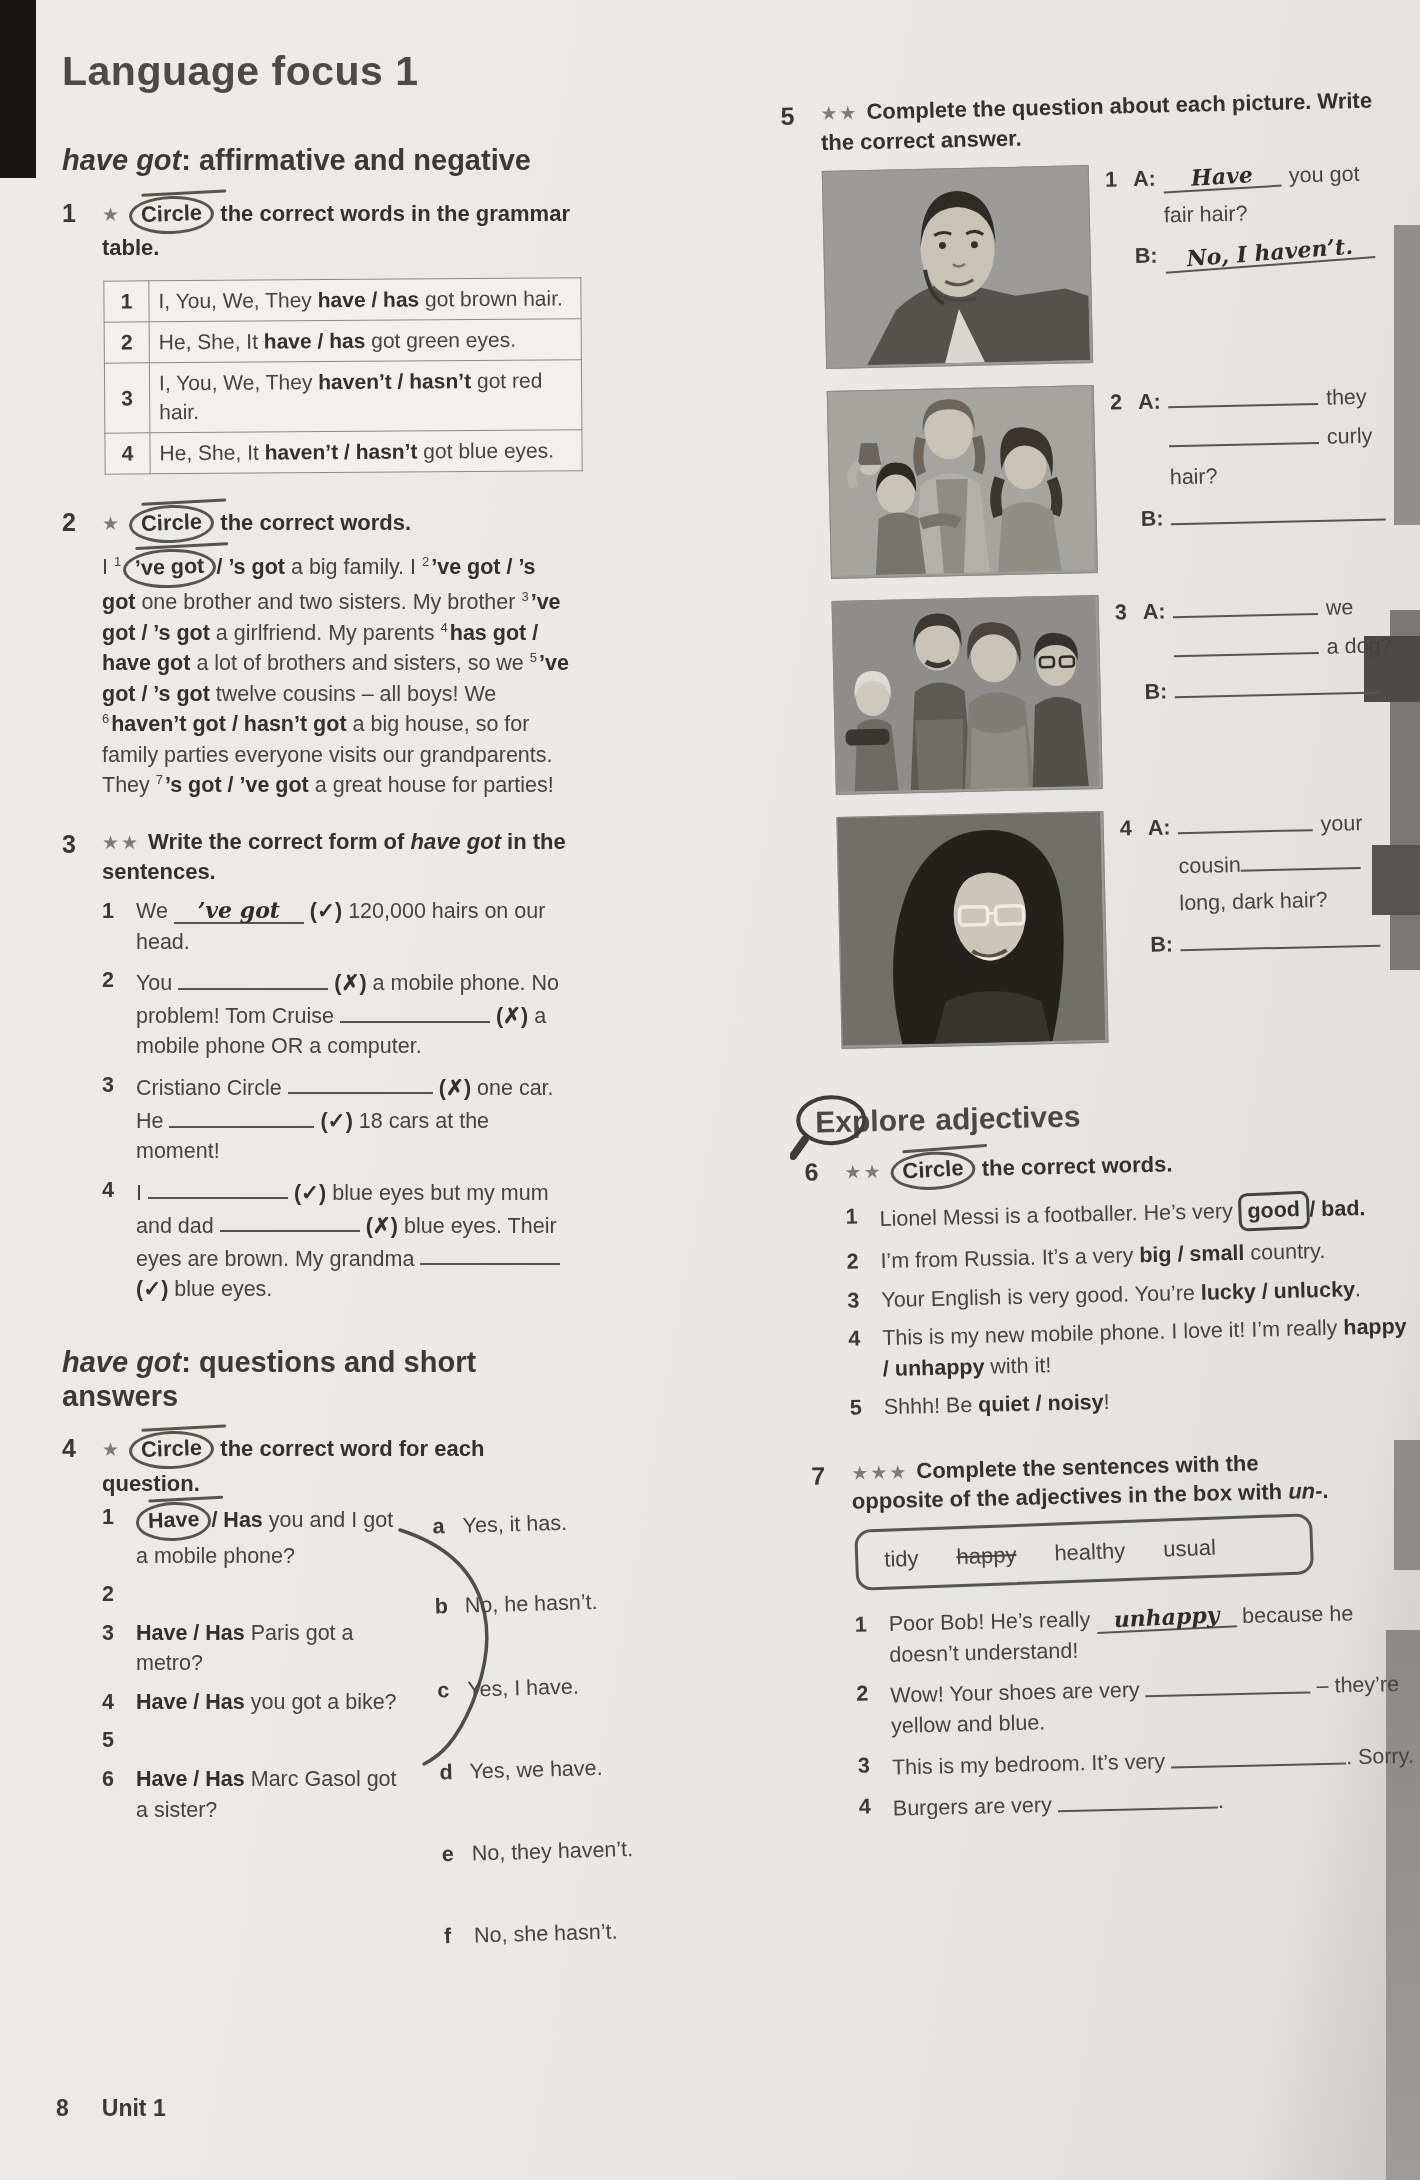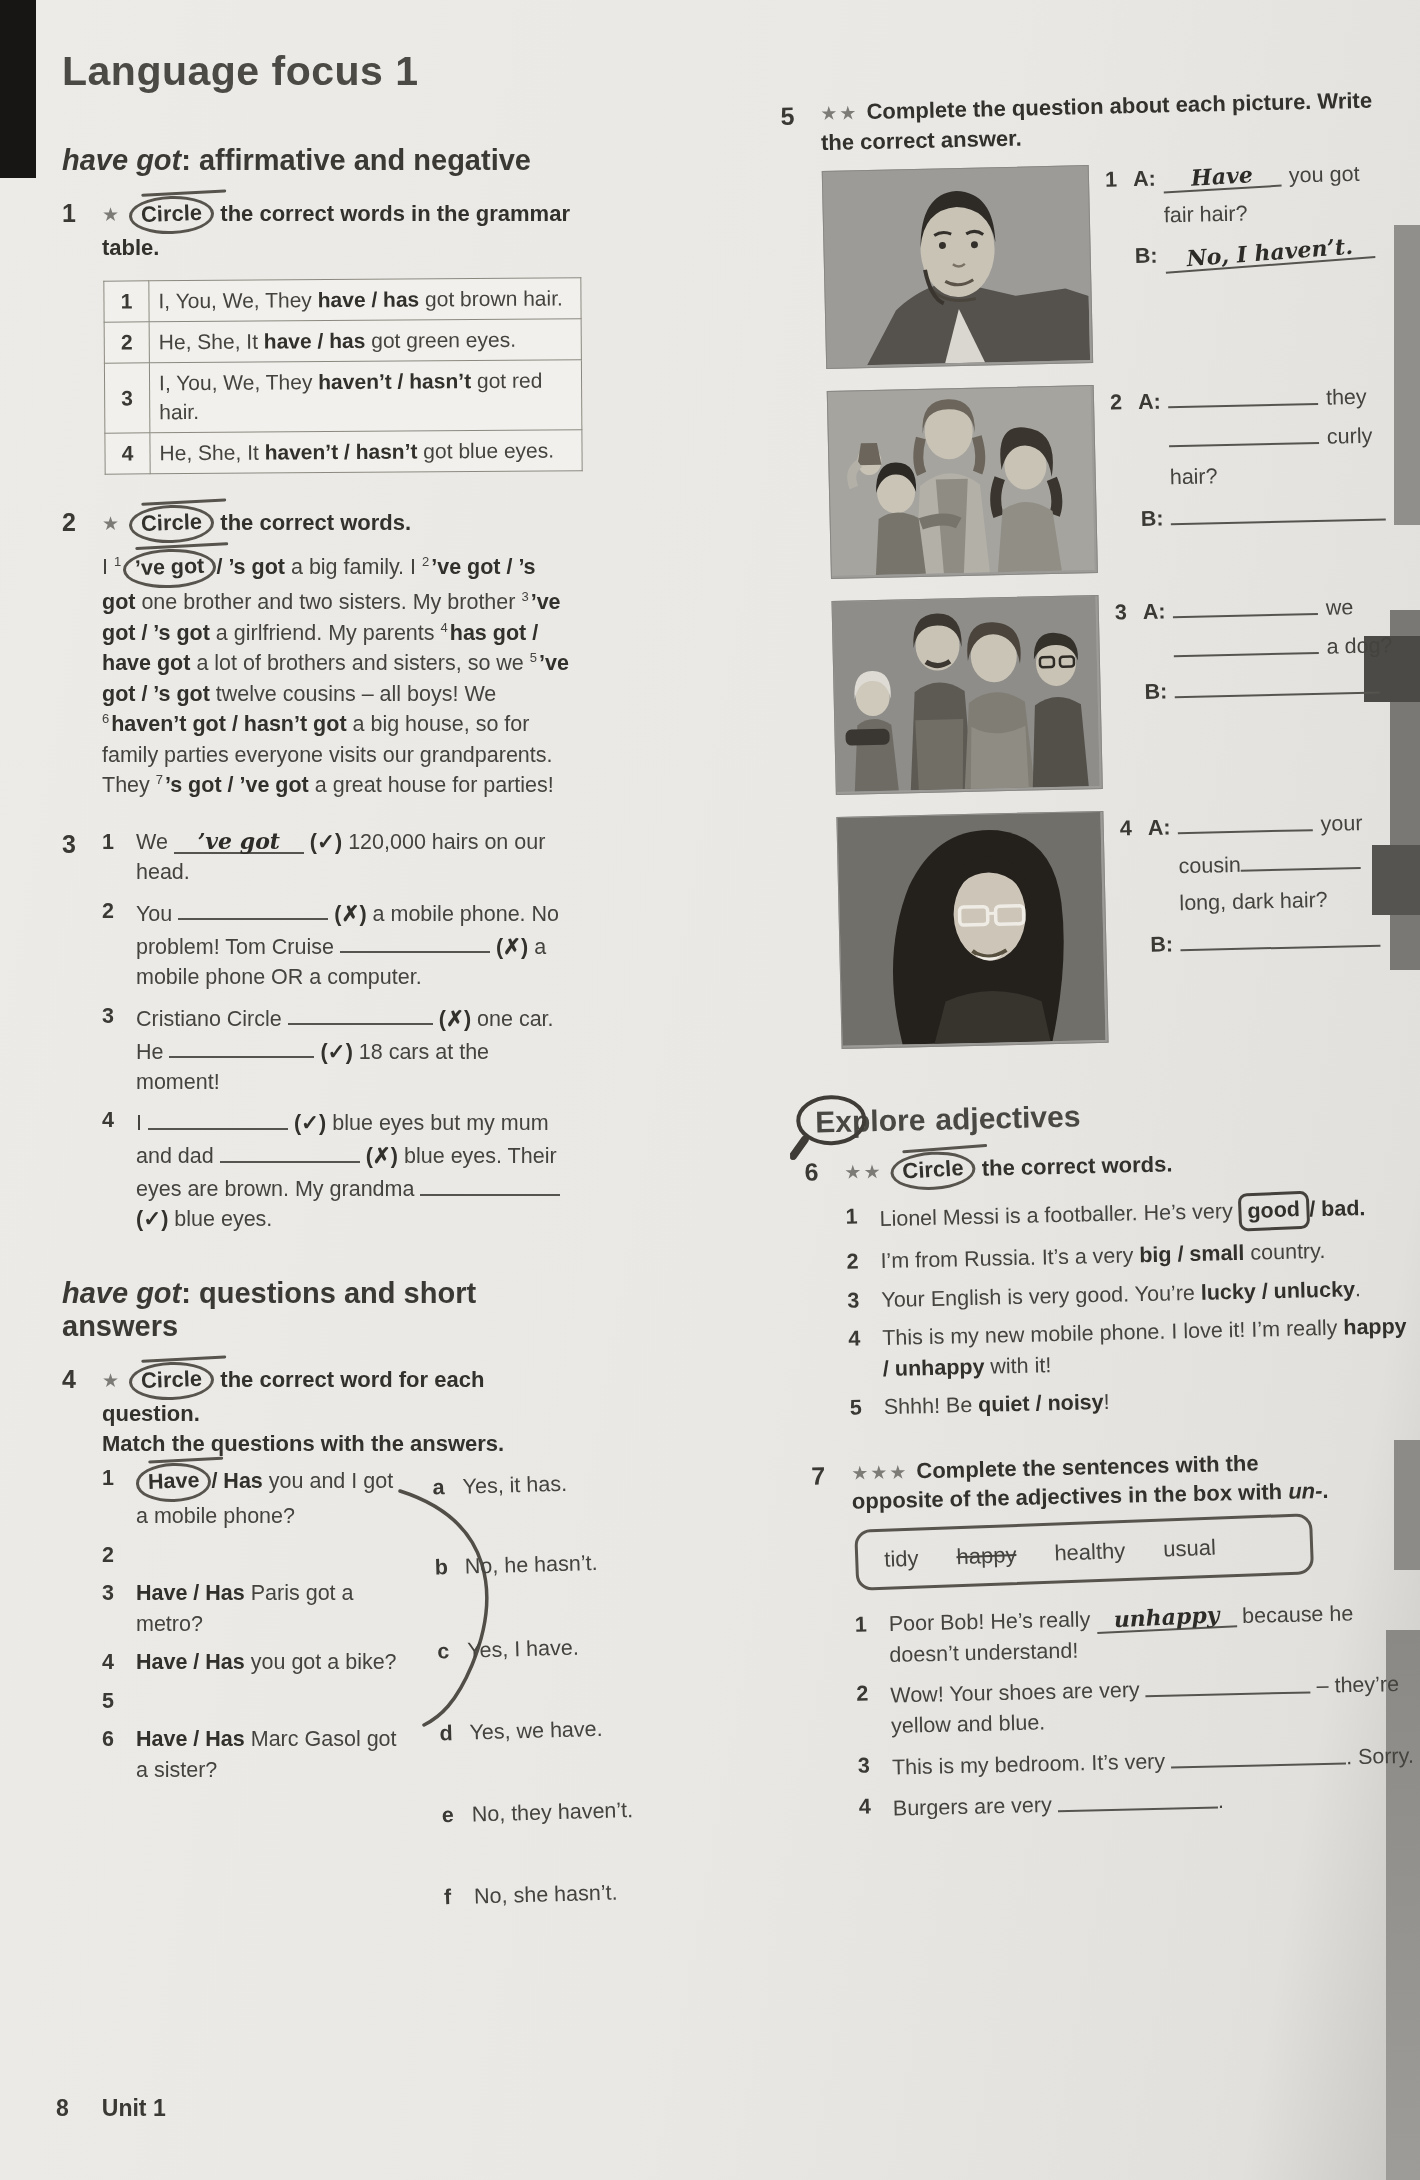--- a/index.html
+++ b/index.html
@@ -134,20 +134,23 @@
       </div>
       <div class="para">
         <span>I </span><span class="sup">1</span><span class="circle-word bold" style="font-weight:bold">’ve got</span><b>/ </b><b>’s got</b><span> a big family. I </span><span class="sup">2</span><b>’ve got / ’s got</b><span> one brother and two sisters. My brother </span><span class="sup">3</span><b>’ve got / ’s got</b><span> a girlfriend. My parents </span><span class="sup">4</span><b>has got / have got</b><span> a lot of brothers and sisters, so we </span><span class="sup">5</span><b>’ve got / ’s got</b><span> twelve cousins – all boys! We </span><span class="sup">6</span><b>haven’t got / hasn’t got</b><span> a big house, so for family parties everyone visits our grandparents. They </span><span class="sup">7</span><b>’s got / ’ve got</b><span> a great house for parties!</span>
       </div>
     </div>
   </div>
 
   <div class="ex">
     <div class="exnum">3</div>
     <div class="exbody">
+      <div class="exhead" style="margin-bottom:10px">
+        <span class="stars">★★</span><span>Write the correct form of </span><span class="it">have got</span><span> in the sentences.</span>
+      </div>
       <div class="item">
         <div class="inum">1</div>
         <div class="itext"><span>We </span><span class="fill" style="min-width:130px"><span class="hand">’ve got</span></span> <span class="mark">(✓)</span><span> 120,000 hairs on our head.</span></div>
       </div>
       <div class="item">
         <div class="inum">2</div>
         <div class="itext"><span>You </span><span class="fill" style="min-width:150px"></span> <span class="mark">(✗)</span><span> a mobile phone. No problem! Tom Cruise </span><span class="fill" style="min-width:150px"></span> <span class="mark">(✗)</span><span> a mobile phone OR a computer.</span></div>
       </div>
       <div class="item">
         <div class="inum">3</div>
@@ -160,21 +163,20 @@
     </div>
   </div>
 
   <div class="h2"><span class="it">have got</span><span>: questions and short answers</span></div>
 
   <div class="ex">
     <div class="exnum">4</div>
     <div class="exbody">
       <div class="exhead">
         <span class="stars">★</span><span class="circle-word">Circle</span><span> the correct word for each question.</span>
-        <div>Match the questions with the answers.</div>
       </div>
       <div class="ex4grid">
         <div class="ex4q">
           <div class="item">
             <div class="inum">1</div>
             <div class="itext"><span class="circle-word bold" style="font-weight:bold">Have</span><b>/ </b><b>Has</b><span> you and I got a mobile phone?</span></div>
           </div>
           <div class="item">
             <div class="inum">2</div>
           </div>

